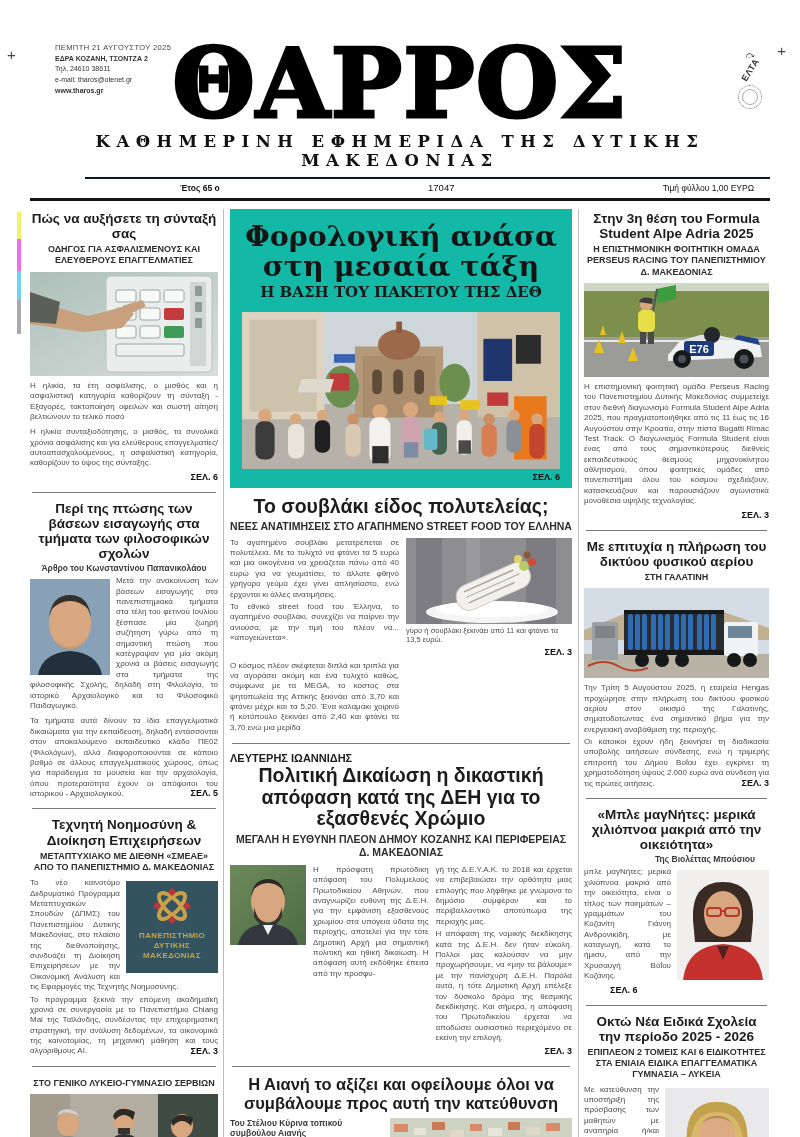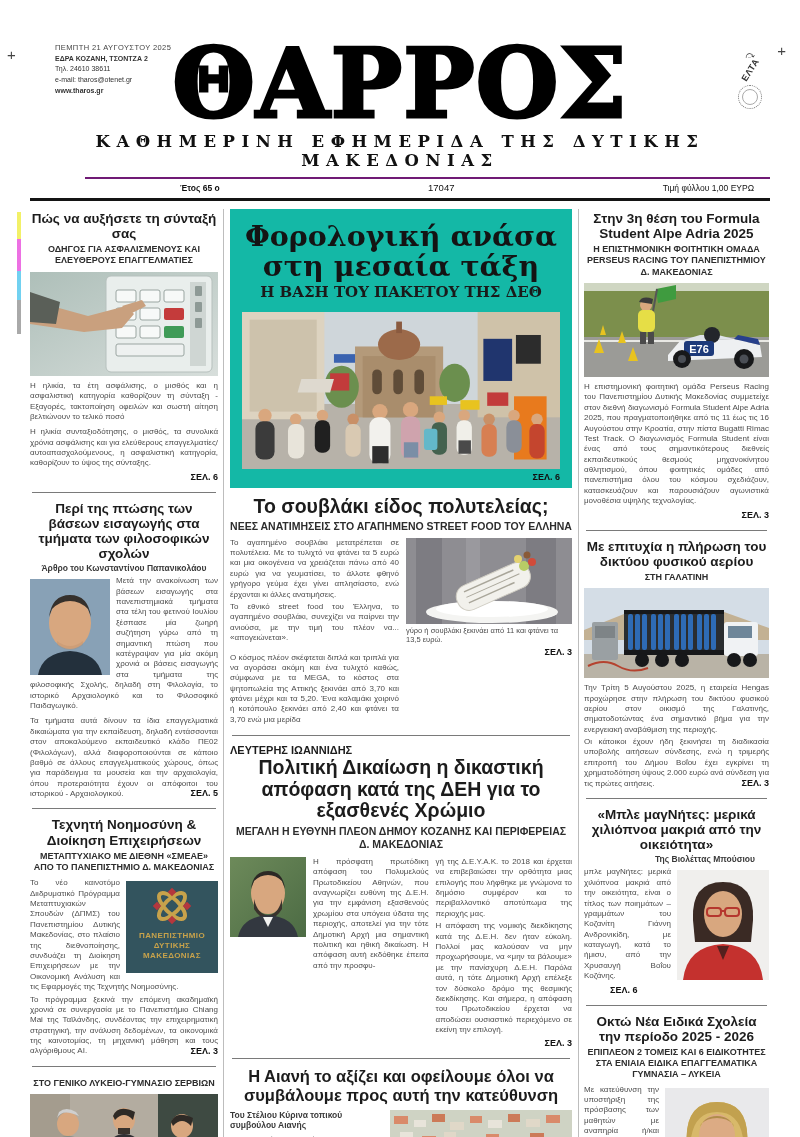--- a/index.html
+++ b/index.html
@@ -30,21 +30,21 @@
   .elta-rot { display:inline-block; transform:rotate(-58deg); font-size:9px; font-weight:bold; color:#333; letter-spacing:.5px; }
   .elta-wing { display:block; font-size:9px; color:#333; line-height:.8; transform:rotate(-10deg); }
   .elta-stamp { margin:8px auto 0; width:24px; height:24px; border:1px dotted #777; border-radius:50%;
     display:flex; align-items:center; justify-content:center; }
   .elta-stamp::after { content:""; width:14px; height:14px; border:1px solid #aaa; border-radius:50%; }
   .mast-subtitle {
     margin-top:10px; text-align:center; font-family:"DejaVu Serif","Liberation Serif",serif;
     font-weight:bold; font-size:16.5px; letter-spacing:6.5px; color:#111;
   }
   .mast-inforow {
-    margin:7px 30px 0 85px; border-top:2px solid #701a75;
+    margin:7px 30px 0 85px; border-top:2px solid #0f172a;
     display:flex; align-items:center; font-size:8.5px; padding:3px 4px 3px 0; color:#111;
   }
   .ir-year { font-weight:bold; margin-left:95px; }
   .ir-issue { flex:1; text-align:center; font-size:9.5px; }
   .ir-price { font-weight:normal; margin-right:12px; }
   .mast-rule { margin:2px 30px 0; border-top:3px solid #141414; }
   
   .content { display:flex; gap:5px; margin:8px 30px 0; }
   .col-left  { width:188px; }
   .col-center{ width:356px; border-left:1px solid #bdbdbd; border-right:1px solid #bdbdbd; padding:0 6px; }
@@ -305,21 +305,21 @@
         <div class="page-ref">ΣΕΛ. 6</div>
       </section>
 
       <article class="article" style="margin-top:6px">
         <div class="h-lg">Το σουβλάκι είδος πολυτελείας;</div>
         <div class="sub-md">ΝΕΕΣ ΑΝΑΤΙΜΗΣΕΙΣ ΣΤΟ ΑΓΑΠΗΜΕΝΟ STREET FOOD ΤΟΥ ΕΛΛΗΝΑ</div>
         <div class="row">
           <div class="flex1">
             <p class="body-txt" style="margin-top:0">Το αγαπημένο σουβλάκι μετατρέπεται σε πολυτέλεια. Με το τυλιχτό να φτάνει τα 5 ευρώ και μια οικογένεια να χρειάζεται πάνω από 40 ευρώ για να γευματίσει, το άλλοτε φθηνό γρήγορο γεύμα έχει γίνει απλησίαστο, ενώ έρχονται κι άλλες ανατιμήσεις.</p>
             <p class="body-txt" style="margin-top:2px">Το εθνικό street food του Έλληνα, το αγαπημένο σουβλάκι, συνεχίζει να παίρνει την ανιούσα, με την τιμή του πλέον να... «απογειώνεται».</p>
-            <p class="body-txt" style="margin-top:9px">Ο κόσμος πλέον σκέφτεται διπλά και τριπλά για να αγοράσει ακόμη και ένα τυλιχτό καθώς, σύμφωνα με τα MEGA, το κόστος στα ψητοπωλεία της Αττικής ξεκινάει από 3,70 και φτάνει μέχρι και τα 5,20. Ένα καλαμάκι χοιρινό ή κοτόπουλο ξεκινάει από 2,40 και φτάνει τα 3,70 ενώ μια μερίδα</p>
+            <p class="body-txt" style="margin-top:17px">Ο κόσμος πλέον σκέφτεται διπλά και τριπλά για να αγοράσει ακόμη και ένα τυλιχτό καθώς, σύμφωνα με τα MEGA, το κόστος στα ψητοπωλεία της Αττικής ξεκινάει από 3,70 και φτάνει μέχρι και τα 5,20. Ένα καλαμάκι χοιρινό ή κοτόπουλο ξεκινάει από 2,40 και φτάνει τα 3,70 ενώ μια μερίδα</p>
           </div>
           <div style="width:166px">
             <span class="photo" style="margin-top:0">
               <svg viewBox="0 0 166 86" xmlns="http://www.w3.org/2000/svg">
                 <rect width="166" height="86" fill="#8e8d92"></rect>
                 <rect x="10" y="0" width="26" height="86" fill="#7d7c82"></rect>
                 <rect x="120" y="0" width="30" height="86" fill="#7d7c82"></rect>
                 <rect x="60" y="0" width="14" height="86" fill="#9a999e"></rect>
                 <ellipse cx="86" cy="74" rx="66" ry="11" fill="#f4f4f2"></ellipse>
                 <ellipse cx="86" cy="71" rx="56" ry="8" fill="#ffffff"></ellipse>

